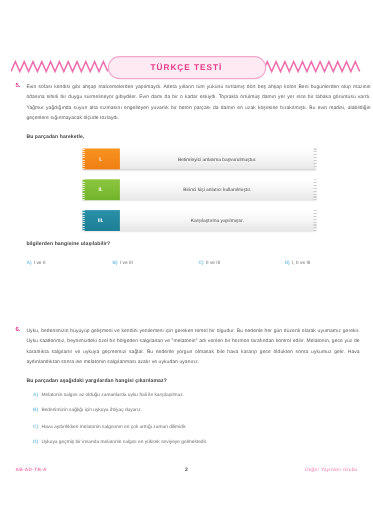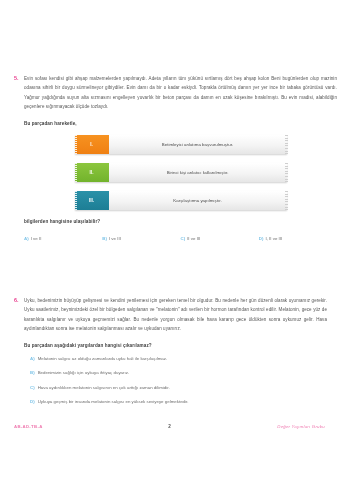--- a/index.html
+++ b/index.html
@@ -236,20 +236,35 @@
     flex: 1;
     text-align: right;
     letter-spacing: 0.2px;
   }
 </style>
 </head>
 <body>
 
 <div class="page">
 
+  <div class="header">
+    <div class="zig left">
+      <svg width="90" height="13" viewBox="0 0 90 13">
+        <polyline points="0,11 4,2 8,11 12,2 16,11 20,2 24,11 28,2 32,11 36,2 40,11 44,2 48,11 52,2 56,11 60,2 64,11 68,2 72,11 76,2 80,11 84,2 88,11" fill="none" stroke="#ef6fae" stroke-width="1.4"></polyline>
+      </svg>
+    </div>
+    <div class="zig right">
+      <svg width="90" height="13" viewBox="0 0 90 13">
+        <polyline points="0,11 4,2 8,11 12,2 16,11 20,2 24,11 28,2 32,11 36,2 40,11 44,2 48,11 52,2 56,11 60,2 64,11 68,2 72,11 76,2 80,11 84,2 88,11" fill="none" stroke="#ef6fae" stroke-width="1.4"></polyline>
+      </svg>
+    </div>
+    <div class="title-pill">
+      <span>TÜRKÇE TESTİ</span>
+    </div>
+  </div>
 
   <div class="question q5">
     <div class="q-head">
       <div class="q-num">5.</div>
       <div class="q-body">
         <div class="para">Evin sofası kendisi gibi ahşap malzemelerden yapılmaydı. Adeta yılların tüm yükünü sırtlamış dört beş ahşap kolon    Beni bugünlerden olup mazinin odasına sihirli bir duygu sürmelineyor gibiydiler. Evin damı da bir o kadar eskiydi. Toprakla örtülmüş damın yer yer ince bir tabaka görüntüsü vardı. Yağmur yağdığında suyun alta sızmasını engelleyen yuvarlık bir beton parçası da damın en uzak köşesine bırakılmıştı. Bu evin madisi, alabildiğin geçenlere sığınmayacak ölçüde tozlaydı.</div>
         <div class="prompt">Bu parçadan hareketle,</div>
 
         <div class="cards">
           <div class="card">

